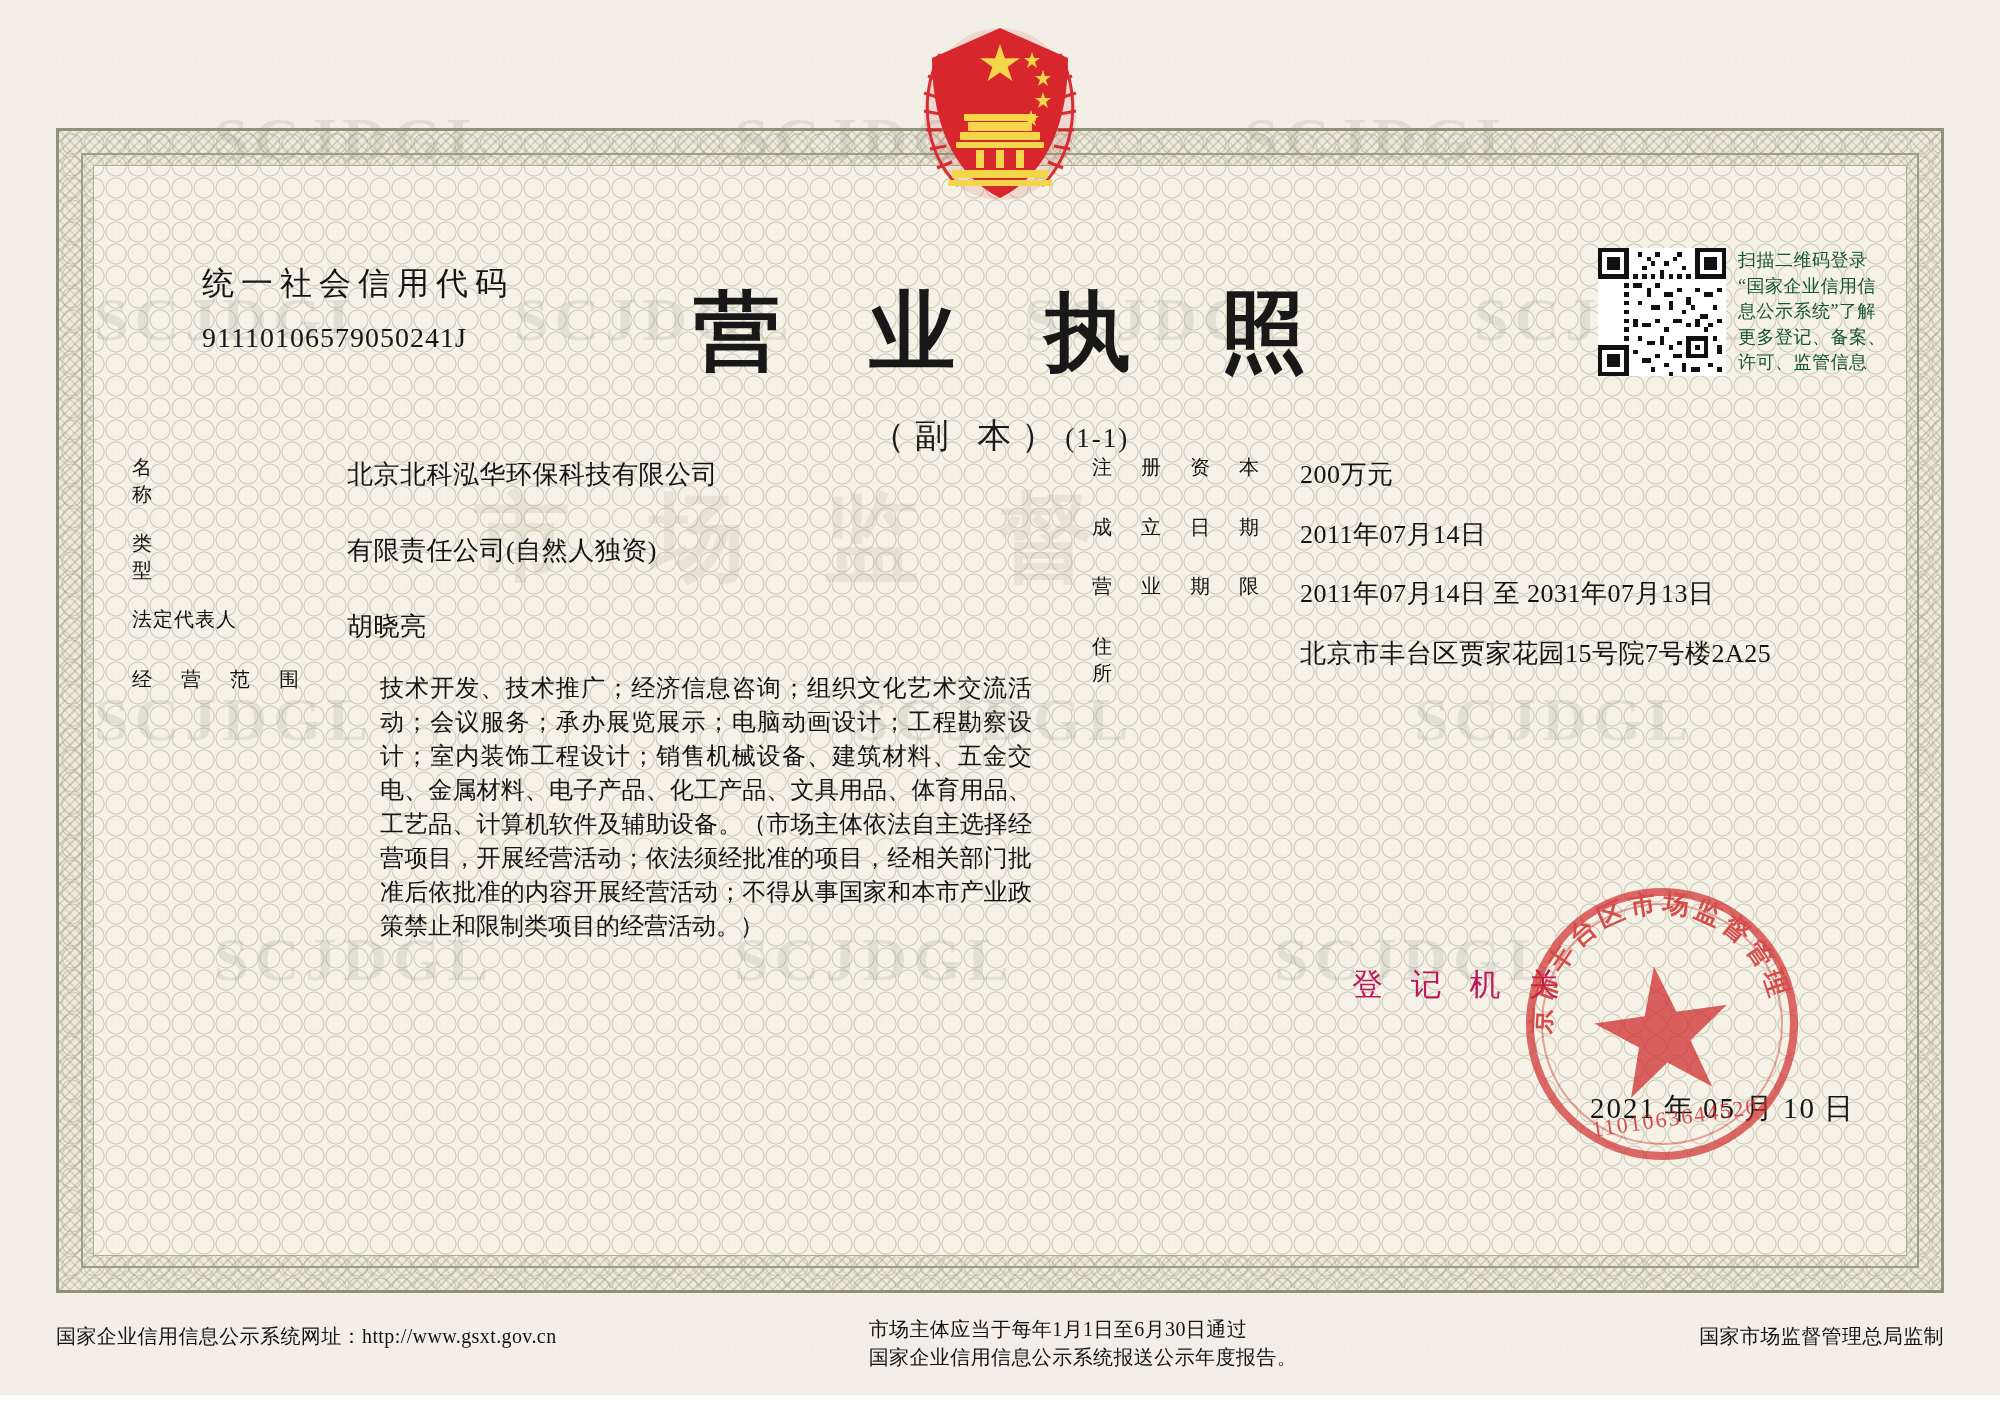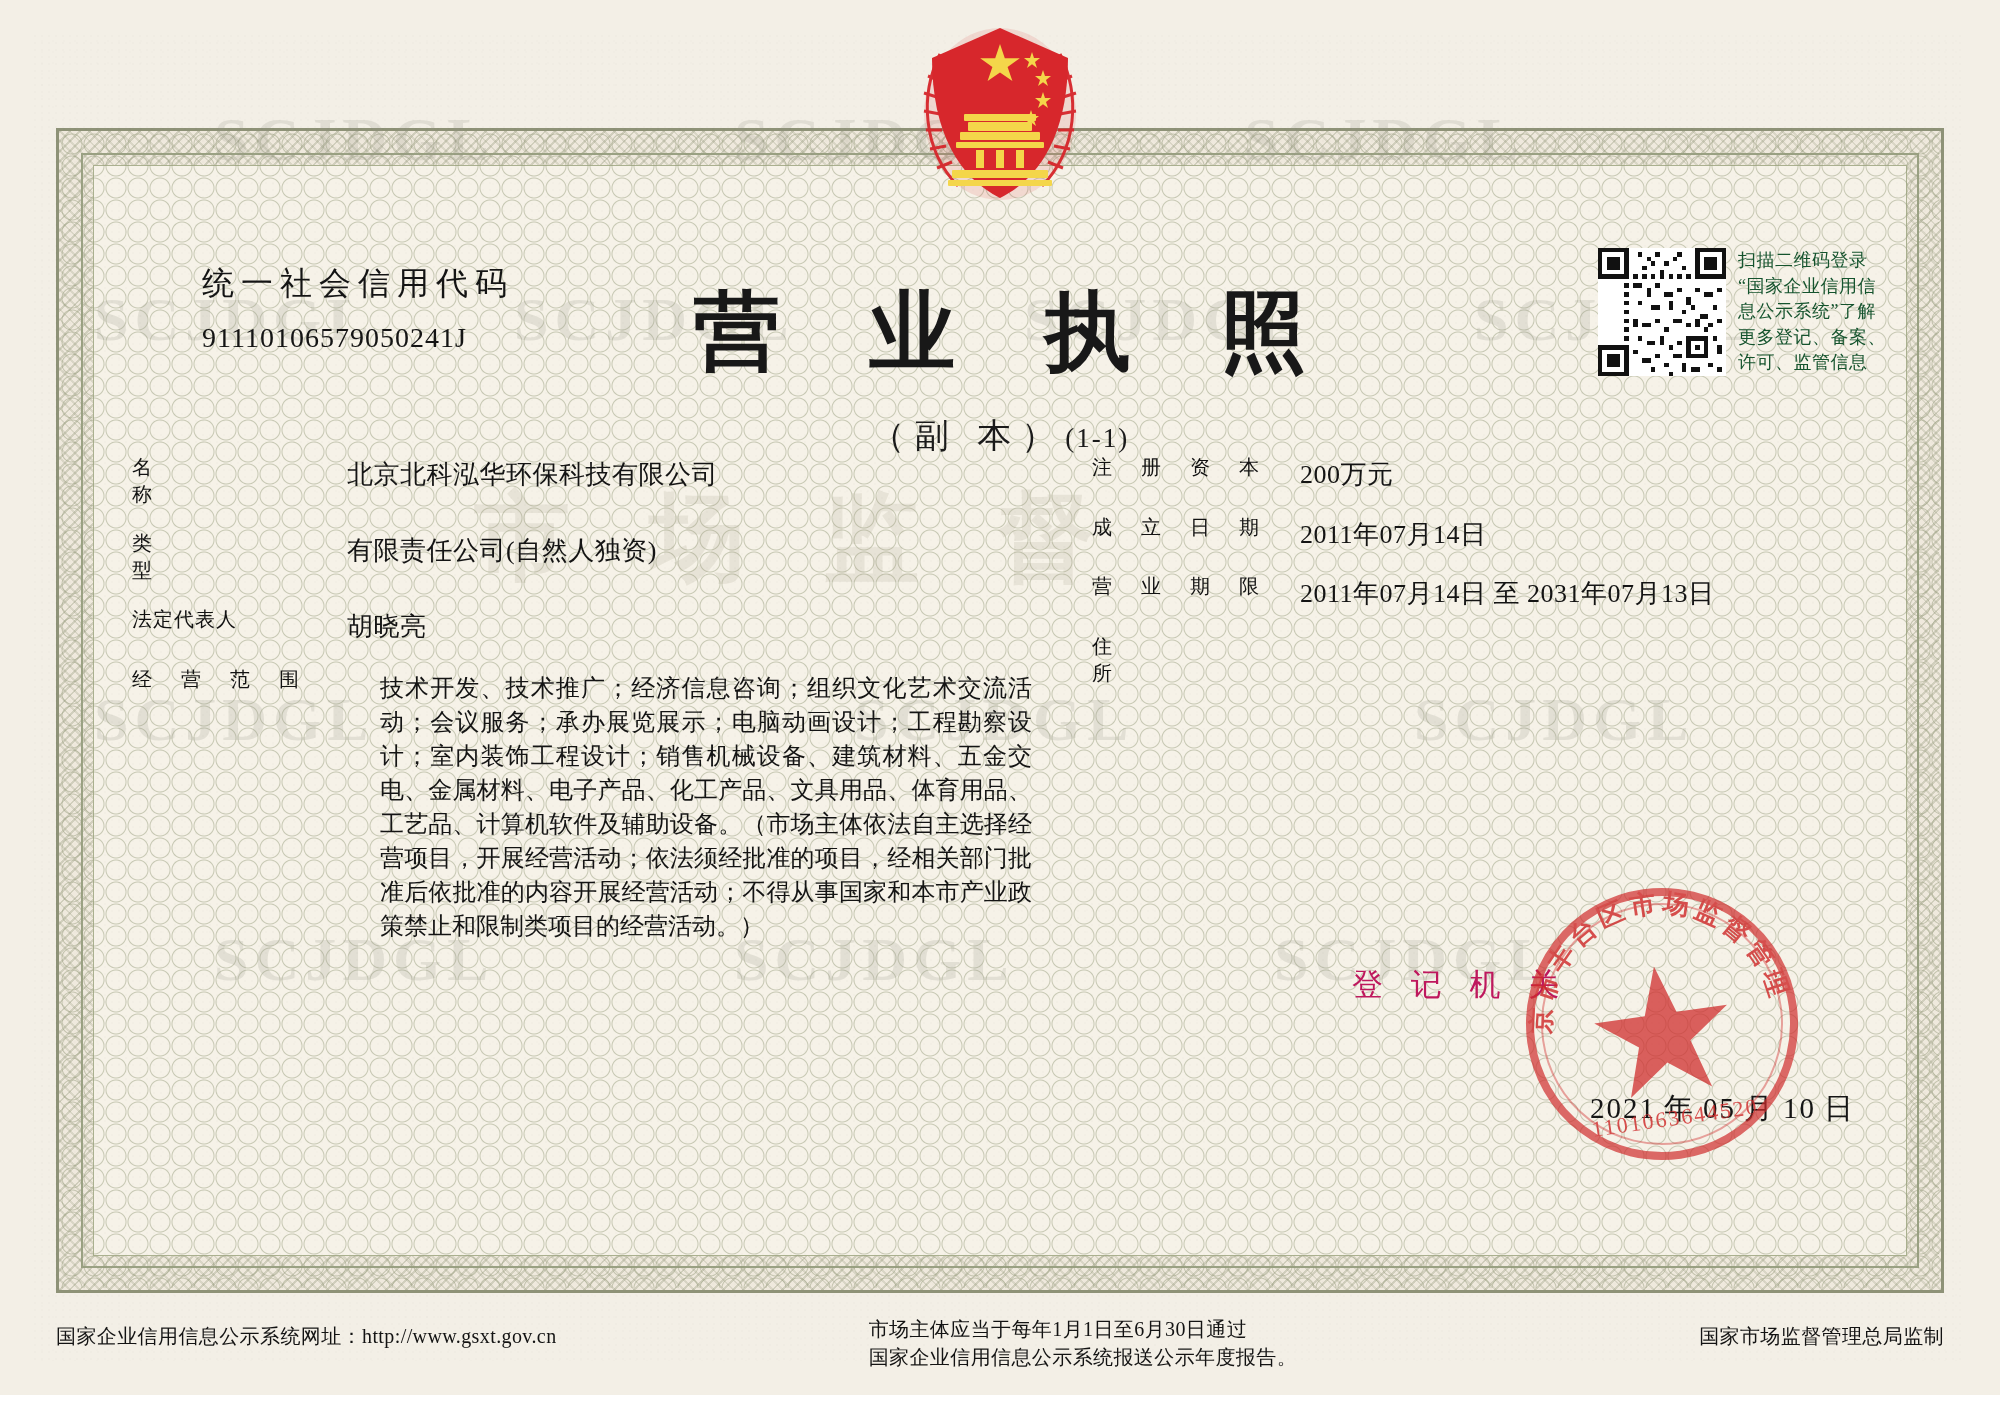--- a/index.html
+++ b/index.html
@@ -505,20 +505,21 @@
         <div class="row">
           <div class="lbl lbl-w-right sp1">成 立 日 期</div>
           <div class="val">2011年07月14日</div>
         </div>
         <div class="row">
           <div class="lbl lbl-w-right sp1">营 业 期 限</div>
           <div class="val">2011年07月14日 至 2031年07月13日</div>
         </div>
         <div class="row">
           <div class="lbl lbl-w-right sp2">住　　　所</div>
+          <div class="val">北京市丰台区贾家花园15号院7号楼2A25</div>
         </div>
       </div>
     </div>
 
     <div class="authority">登 记 机 关</div>
 
     <div class="seal">
       <svg viewBox="0 0 300 300" width="300" height="300" aria-hidden="true">
         <g transform="rotate(-8 150 150)">
           <circle cx="150" cy="150" r="132" fill="none" stroke="#cf2b2b" stroke-width="8" opacity=".85"></circle>

